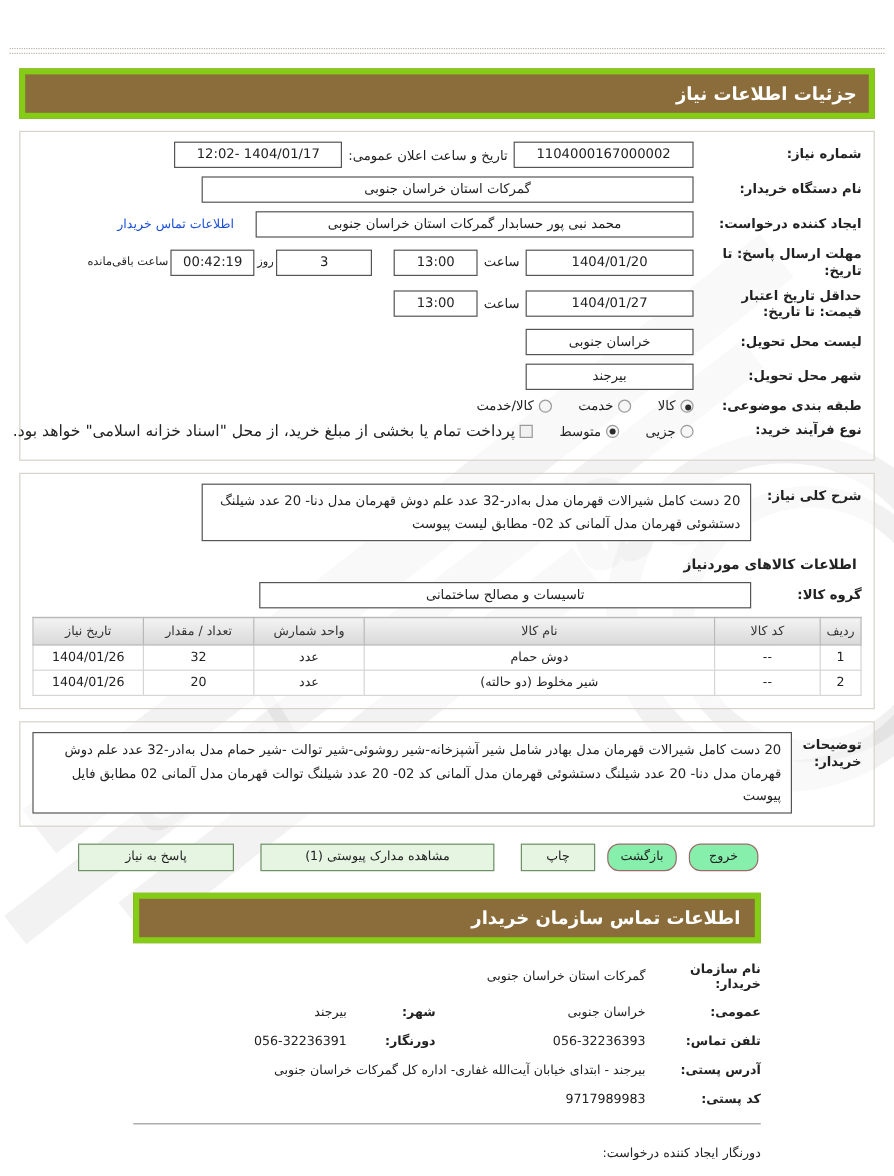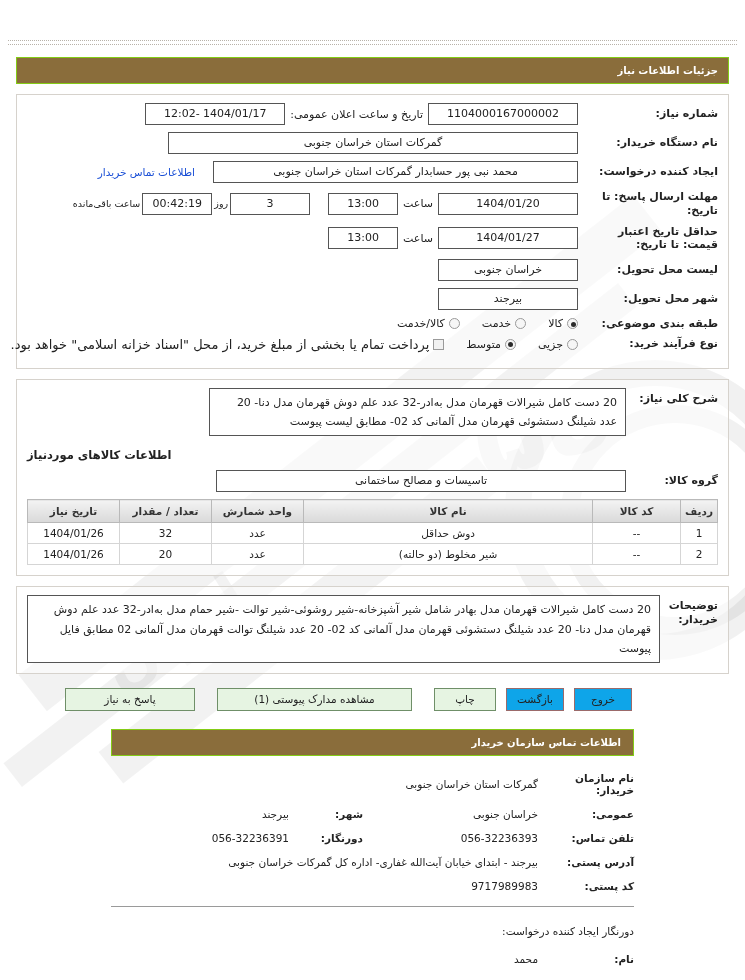--- a/index.html
+++ b/index.html
@@ -68,24 +68,24 @@
     border-top: 1px dotted #b8b2aa;
     margin: 0 8px;
   }
   .top-rule.first { margin-top: 40px; }
   .top-rule.second { margin-top: 3px; }
 
   
   .section-bar {
     margin: 12px 16px 0 16px;
     background: #8a6d3b;
-    border: 1px solid #84cc16;
+    border: 5px solid #84cc16;
     color: #ffffff;
     font-weight: bold;
-    font-size: 10px;
+    font-size: 15px;
     padding: 7px 10px;
     text-align: right;
   }
   .section-bar.contact { margin-top: 18px; margin-right: 111px; margin-left: 111px; padding: 7px 12px; }
 
   
   .panel {
     margin: 10px 16px 0 16px;
     border: 1px solid #d6d2cc;
     background: rgba(255,255,255,0.55);
@@ -199,35 +199,35 @@
     line-height: 1.75;
     padding: 4px 8px;
     text-align: right;
   }
   .desc-box.full { width: 100%; }
 
   .sub-head {
     font-weight: bold;
     font-size: 11.5px;
     margin: 12px 4px 8px 0;
-    text-align: left;
+    text-align: right;
   }
 
   
   table.items {
     width: 100%;
     border-collapse: collapse;
     font-size: 10.5px;
     margin-top: 6px;
     background: #fff;
   }
   table.items th {
     background: linear-gradient(#f3f3f3, #d9d9d9);
     border: 1px solid #b9b9b9;
-    font-weight: bold;
+    font-weight: normal;
     padding: 5px 4px;
     text-align: center;
     color: #333;
     white-space: nowrap;
   }
   table.items td {
     border: 1px solid #d5d5d5;
     padding: 4px 4px;
     text-align: center;
     background: #fff;
@@ -250,21 +250,21 @@
   .btn {
     border: 1px solid #6f6f6f;
     font-size: 10.5px;
     padding: 4px 10px;
     cursor: pointer;
     text-align: center;
     white-space: nowrap;
     line-height: 1.2;
   }
   .btn.green { background: #e6f4e2; border-color: #6f8f68; margin-left: 12px; }
-  .btn.red   { background: #0ea5e9; border-color: #9b6a6a; }
+  .btn.red   { background: #86efac; border-color: #9b6a6a; border-radius: 10px; }
   .btn.w130 { width: 130px; }
   .btn.w195 { width: 195px; }
   .btn.w62  { width: 62px; }
   .btn.w58  { width: 58px; }
 
   
   .contact-body {
     margin: 16px 111px 0 111px;
     font-size: 10.5px;
   }
@@ -405,21 +405,21 @@
         <span class="note-text">پرداخت تمام یا بخشی از مبلغ خرید، از محل "اسناد خزانه اسلامی" خواهد بود.</span>
       </label>
     </div>
 
   </div>
 
   <div class="panel">
 
     <div class="desc-row">
       <div class="lbl w92" style="padding-top:4px;">شرح کلی نیاز:</div>
-      <div class="desc-box" style="width:417px;">20 دست کامل شیرالات قهرمان مدل به‌ادر-32 عدد علم دوش قهرمان مدل دنا- 20 عدد شیلنگ دستشوئی قهرمان مدل آلمانی کد 02- مطابق لیست پیوست</div>
+      <div class="desc-box" style="width:458px;">20 دست کامل شیرالات قهرمان مدل به‌ادر-32 عدد علم دوش قهرمان مدل دنا- 20 عدد شیلنگ دستشوئی قهرمان مدل آلمانی کد 02- مطابق لیست پیوست</div>
     </div>
 
     <div class="sub-head">اطلاعات کالاهای موردنیاز</div>
 
     <div class="row">
       <div class="lbl w92">گروه کالا:</div>
       <div class="fld w410">تاسیسات و مصالح ساختمانی</div>
     </div>
 
     <table class="items">
@@ -430,21 +430,21 @@
           <th>نام کالا</th>
           <th class="col-unit">واحد شمارش</th>
           <th class="col-qty">تعداد / مقدار</th>
           <th class="col-date">تاریخ نیاز</th>
         </tr>
       </thead>
       <tbody>
         <tr>
           <td>1</td>
           <td>--</td>
-          <td>دوش حداقل</td>
+          <td>دوش حمام</td>
           <td>عدد</td>
           <td>32</td>
           <td>1404/01/26</td>
         </tr>
         <tr>
           <td>2</td>
           <td>--</td>
           <td>شیر مخلوط (دو حالته)</td>
           <td>عدد</td>
           <td>20</td>

